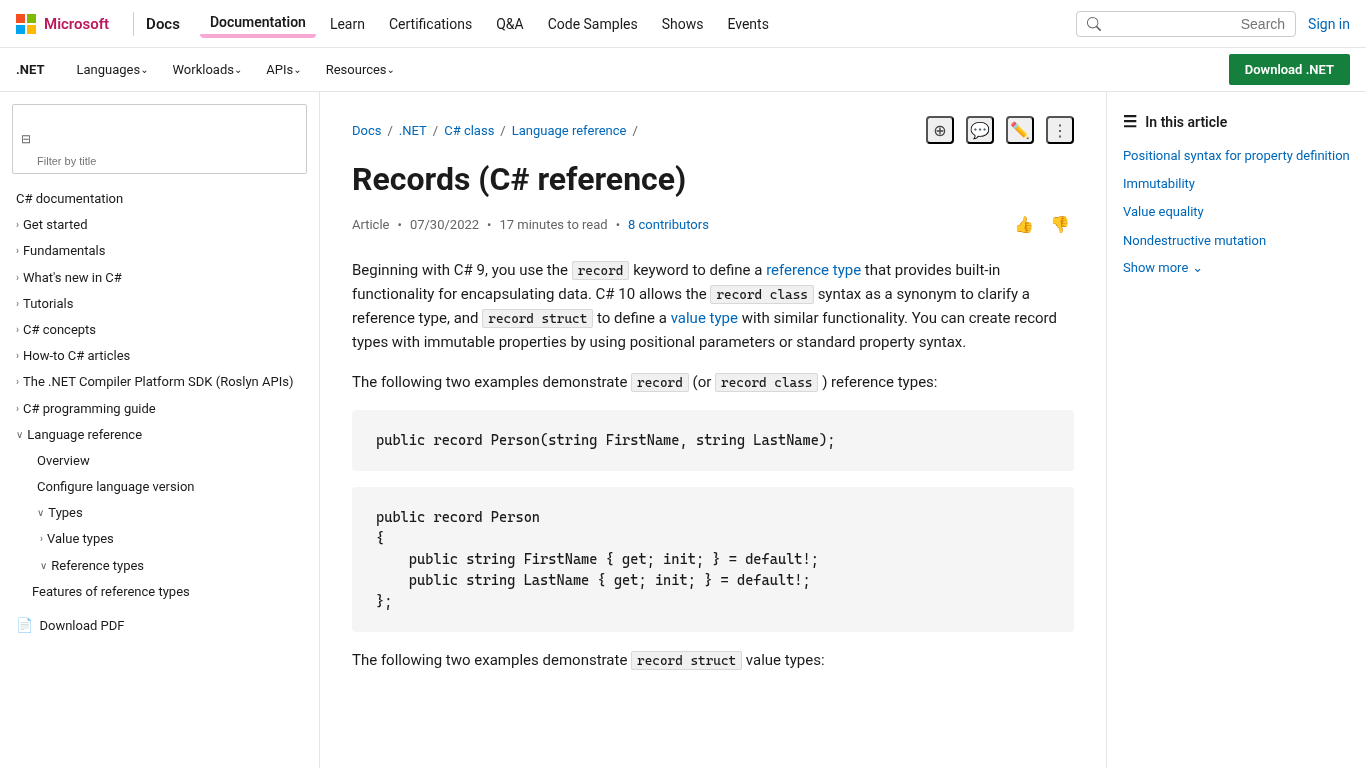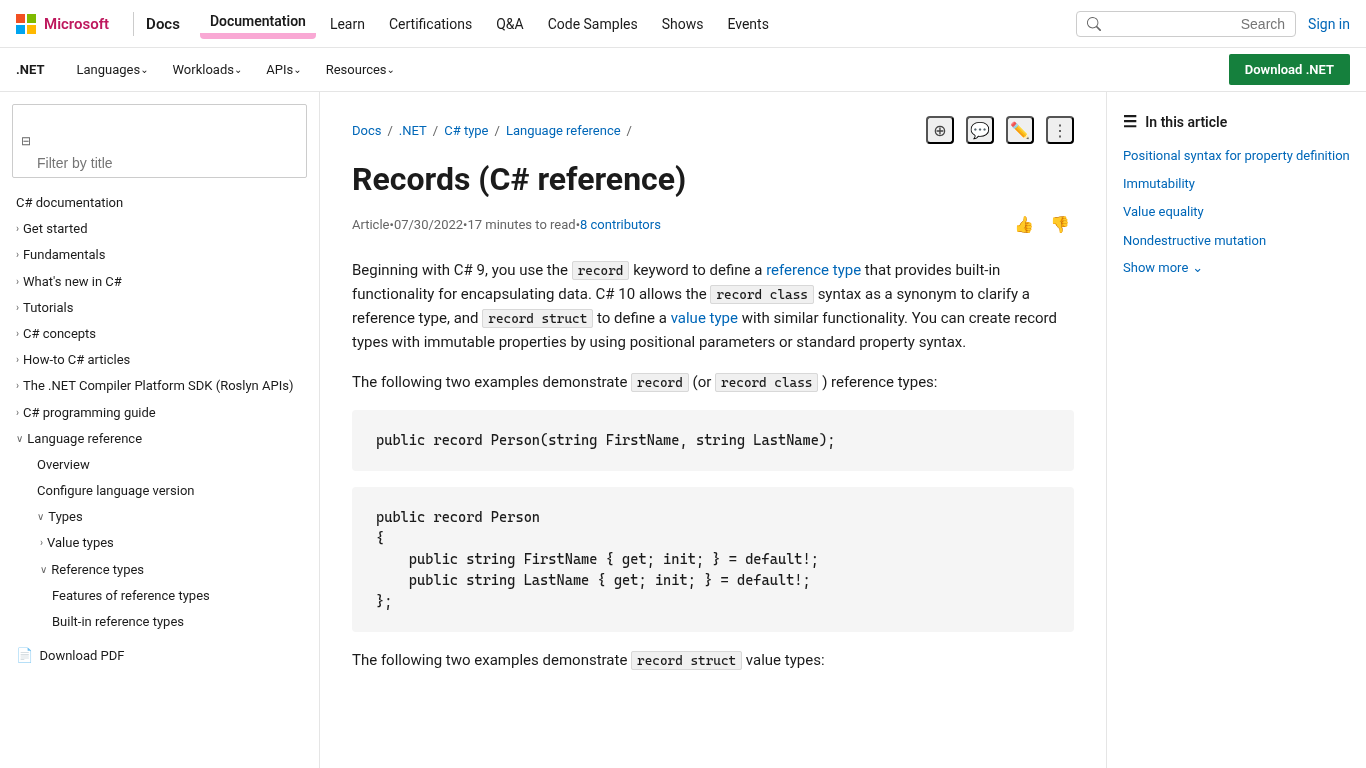--- a/index.html
+++ b/index.html
@@ -16,21 +16,21 @@
     .ms-logo-grid div { }
     .ms-logo-grid div:nth-child(1) { background: #f25022; }
     .ms-logo-grid div:nth-child(2) { background: #7fba00; }
     .ms-logo-grid div:nth-child(3) { background: #00a4ef; }
     .ms-logo-grid div:nth-child(4) { background: #ffb900; }
     .ms-logo-text { font-size: 15px; font-weight: 600; color: #be185d; }
     .nav-divider { width: 1px; height: 24px; background: #ccc; margin: 0 12px; }
     .nav-brand { font-size: 15px; font-weight: 600; color: #1b1b1b; margin-right: 20px; }
     .nav-links { display: flex; align-items: center; gap: 4px; flex: 1; }
     .nav-link { font-size: 14px; color: #1b1b1b; text-decoration: none; padding: 4px 10px; border-radius: 4px; cursor: pointer; }
-    .nav-link.active { border-bottom: 6px solid #f9a8d4; font-weight: 600; }
+    .nav-link.active { border-bottom: 4px solid #f9a8d4; font-weight: 600; }
     .nav-search { display: flex; align-items: center; border: 1px solid #ccc; border-radius: 4px; padding: 4px 10px; width: 220px; gap: 6px; margin-right: 12px; cursor: pointer; }
     .nav-search input { border: none; outline: none; font-size: 14px; width: 100%; color: #666; text-align: right; }
     .search-icon-svg { color: #666; flex-shrink: 0; }
     .sign-in { font-size: 14px; color: #0067b8; cursor: pointer; white-space: nowrap; }
 
     
     .sec-nav {
       display: flex; align-items: center; height: 44px;
       border-bottom: 1px solid #e5e5e5; padding: 0 16px; gap: 0; background: #fff;
     }
@@ -49,49 +49,49 @@
 
     
     .sidebar {
       width: 320px; min-width: 320px; border-right: 1px solid #e5e5e5;
       overflow-y: auto; padding: 12px 0; background: #fff;
     }
     .sidebar-filter {
       margin: 0 12px 12px; display: flex; align-items: center; gap: 6px;
       border: 1px solid #ccc; border-radius: 2px; padding: 6px 8px;
     }
-    .sidebar-filter input { border: none; outline: none; font-size: 14px; width: 100%; margin-top: 44px; }
+    .sidebar-filter input { border: none; outline: none; font-size: 11px; width: 100%; margin-top: 44px; }
     .filter-icon { color: #666; font-size: 12px; }
     .sidebar-item {
       display: flex; align-items: flex-start; padding: 4px 16px; cursor: pointer;
       font-size: 13px; color: #1b1b1b; line-height: 1.4;
     }
     .sidebar-item.indent-1 { padding-left: 37px; }
     .sidebar-item.indent-2 { padding-left: 40px; }
-    .sidebar-item.indent-3 { padding-left: 52px; }
+    .sidebar-item.indent-3 { padding-left: 32px; }
     .expand-icon { margin-right: 4px; font-size: 10px; margin-top: 2px; color: #666; }
     .download-pdf {
       display: flex; align-items: center; gap: 6px; padding: 8px 16px;
       font-size: 13px; color: #1b1b1b; cursor: pointer; margin-top: 4px;
     }
 
     
     .content-area {
       flex: 1; overflow-y: auto; padding: 24px 32px;
     }
 
     
     .breadcrumb { display: flex; align-items: center; gap: 6px; font-size: 13px; margin-bottom: 16px; flex-wrap: wrap; }
     .breadcrumb a { color: #0067b8; text-decoration: none; cursor: pointer; }
     .breadcrumb-sep { color: #666; }
     .breadcrumb-actions { margin-left: auto; display: flex; align-items: center; gap: 12px; }
     .bc-icon { width: 28px; height: 28px; display: flex; align-items: center; justify-content: center; border-radius: 4px; cursor: pointer; font-size: 16px; color: #444; }
 
     .page-title { font-size: 32px; font-weight: 700; color: #1b1b1b; margin-bottom: 12px; line-height: 1.2; }
-    .article-meta { font-size: 13px; color: #666; margin-bottom: 20px; display: flex; align-items: center; gap: 0; flex-wrap: wrap; }
+    .article-meta { font-size: 13px; color: #666; margin-bottom: 20px; display: flex; align-items: center; gap: 8px; flex-wrap: wrap; }
     .article-meta a { color: #0067b8; text-decoration: none; cursor: pointer; }
     .meta-actions { margin-left: auto; display: flex; gap: 8px; }
     .meta-btn { width: 28px; height: 28px; display: flex; align-items: center; justify-content: center; border-radius: 4px; cursor: pointer; font-size: 16px; color: #444; border: none; background: none; }
 
     .content-text { font-size: 15px; line-height: 1.6; color: #1b1b1b; margin-bottom: 16px; }
     .content-text a { color: #0067b8; text-decoration: none; cursor: pointer; }
     .code-inline {
       background: #f0f0f0; border: 1px solid #d8d8d8; border-radius: 2px;
       padding: 1px 5px; font-family: 'Cascadia Code', 'Consolas', monospace;
       font-size: 13px; color: #1b1b1b;
@@ -238,38 +238,35 @@
       <span class="expand-icon">›</span>
       <span>Value types</span>
     </div>
     <div class="sidebar-item indent-2">
       <span class="expand-icon">∨</span>
       <span>Reference types</span>
     </div>
     <div class="sidebar-item indent-3">
       <span>Features of reference types</span>
     </div>
-    <div class="sidebar-item indent-3">
-      <span>Built-in reference types</span>
-    </div>
 
     <div class="download-pdf">
       <span style="font-size:14px;">📄</span>
       <span>Download PDF</span>
     </div>
   </aside>
 
   <main class="content-area">
 
     <div class="breadcrumb">
       <a>Docs</a>
       <span class="breadcrumb-sep">/</span>
       <a>.NET</a>
       <span class="breadcrumb-sep">/</span>
-      <a>C# type</a>
+      <a>C# class</a>
       <span class="breadcrumb-sep">/</span>
       <a>Language reference</a>
       <span class="breadcrumb-sep">/</span>
       <div class="breadcrumb-actions">
         <button class="bc-icon" title="Add to collection">⊕</button>
         <button class="bc-icon" title="Feedback">💬</button>
         <button class="bc-icon" title="Edit">✏️</button>
         <button class="bc-icon" title="More actions">⋮</button>
       </div>
     </div>

